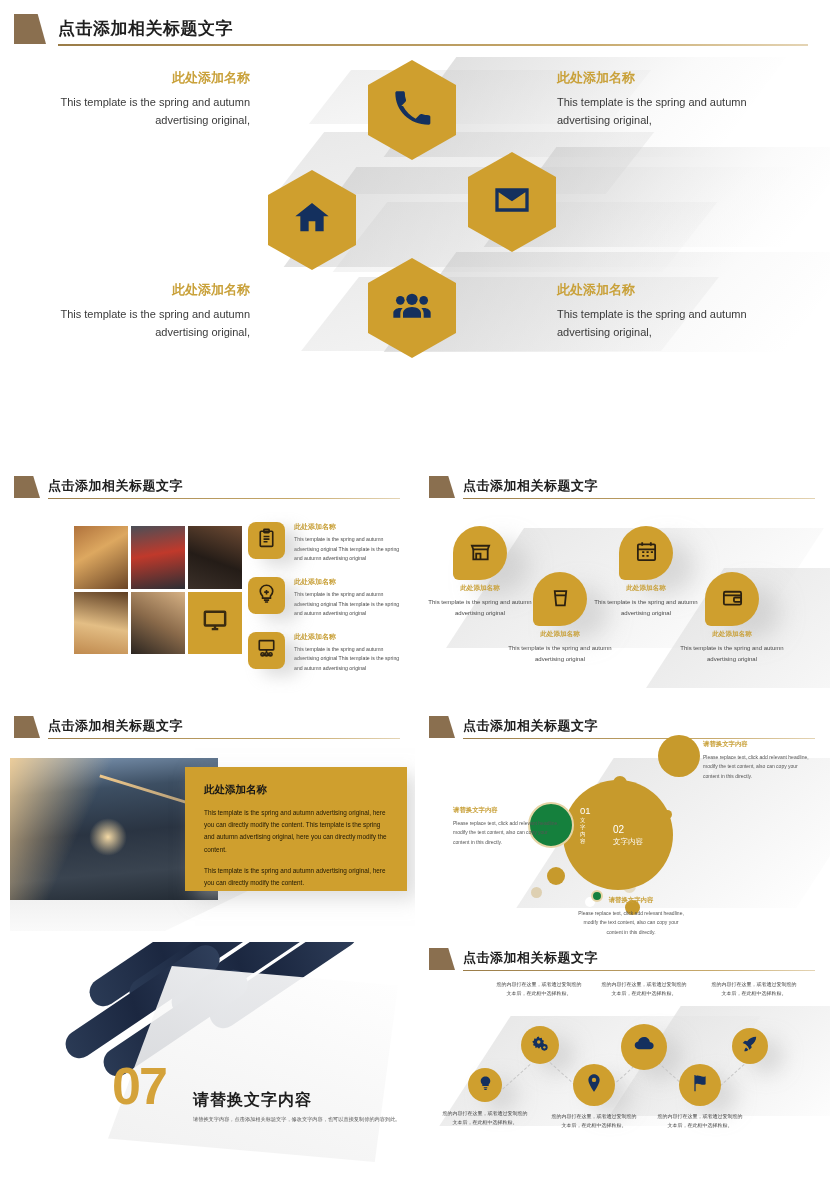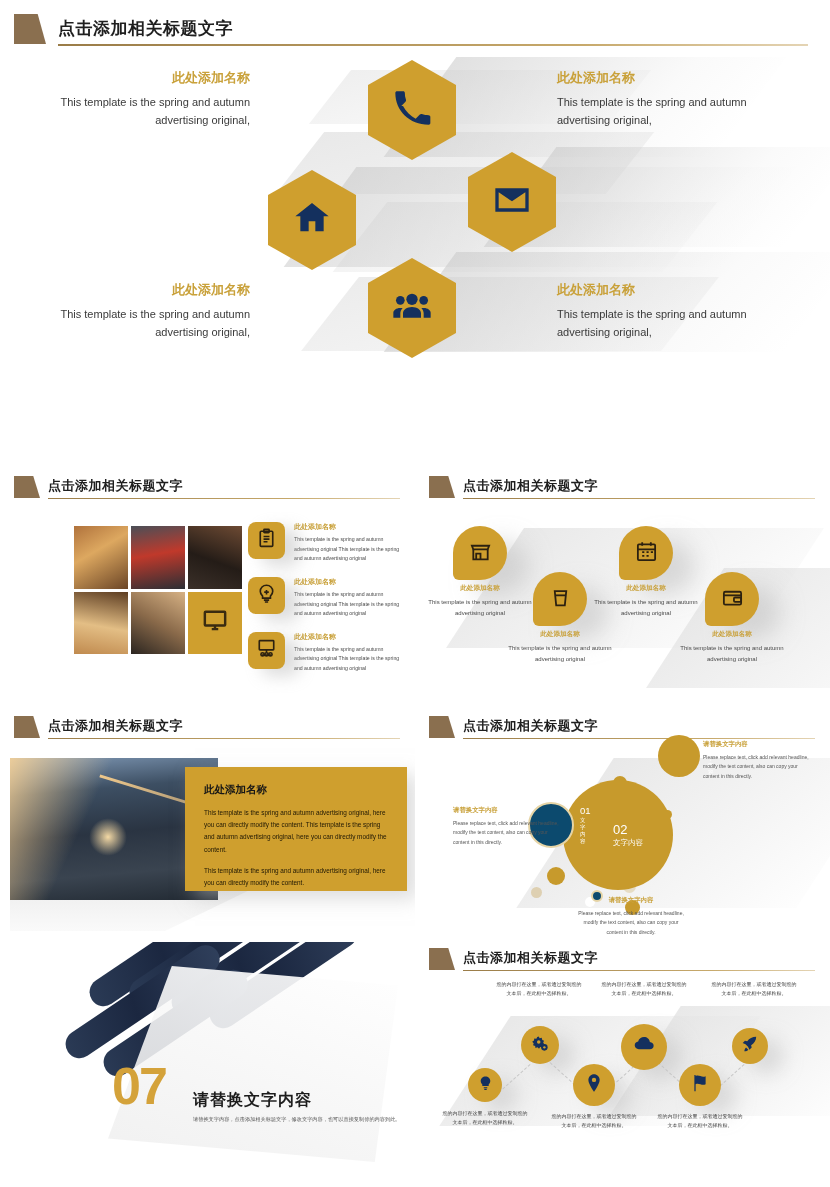--- a/index.html
+++ b/index.html
@@ -128,27 +128,27 @@
   .tri-bg{
     position:absolute;left:10px;top:175px;width:250px;height:46px;
     background:linear-gradient(180deg,#ededed,#fafafa);
     clip-path:polygon(0 0,100% 0,62% 100%,0 100%);
   }
 
   
   #slide3r{left:415px;top:710px;width:415px;height:232px;}
   #slide3r .head-wrap{position:absolute;left:14px;top:6px;width:392px;height:26px;}
   .bub{position:absolute;border-radius:50%;background:#c79a2c;}
-  .bub.ring{background:#0c4a6e;border:2px solid #e6d4a5;box-sizing:border-box;}
+  .bub.ring{background:#15803d;border:2px solid #e6d4a5;box-sizing:border-box;}
   .bub.lite{background:#ded0b2;}
   .bub .bn{
     position:absolute;left:12px;right:0;top:50%;transform:translateY(-50%);
     color:#fff;margin-left:38px;
   }
-  .bub .bn .num{display:block;font-size:13px;font-weight:300;line-height:1.25;}
+  .bub .bn .num{display:block;font-size:10px;font-weight:300;line-height:1.25;}
   .bub .bn .lb{display:block;font-size:7.5px;}
   .bub.small .bn .num{font-size:9.5px;}
   .bub.small .bn .lb{font-size:5.5px;}
   .bcap{position:absolute;width:112px;}
   .bcap .bt{color:#c9a13a;font-size:6.4px;font-weight:bold;margin:0 0 4px 0;}
   .bcap .bb{font-size:5px;line-height:1.85;color:#555;margin:0;}
 
   
   #slide4l{left:0;top:942px;width:415px;height:245px;}
   .bars{position:absolute;left:78px;top:18px;width:240px;height:215px;}

